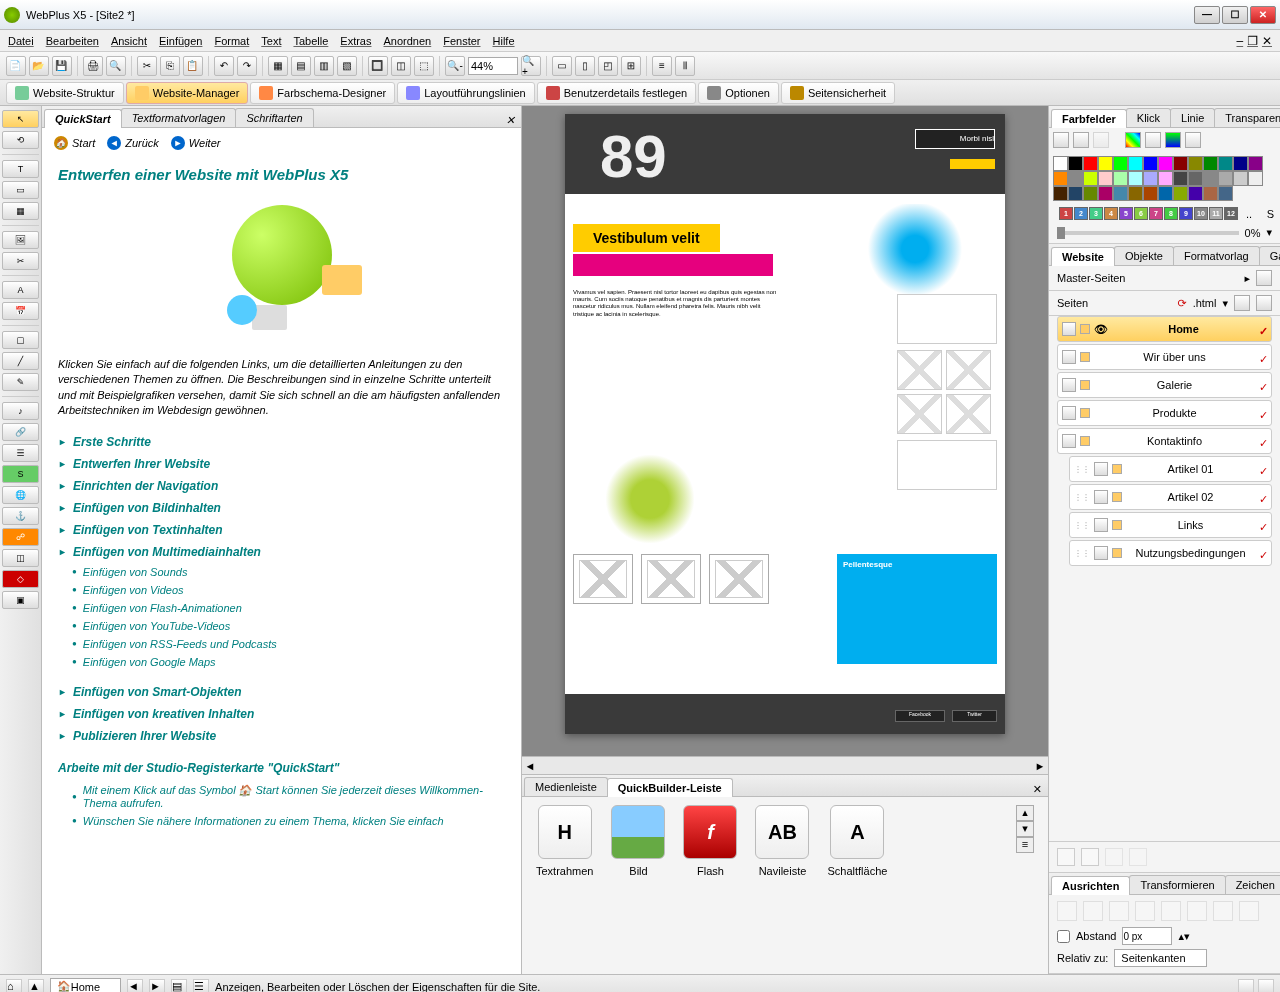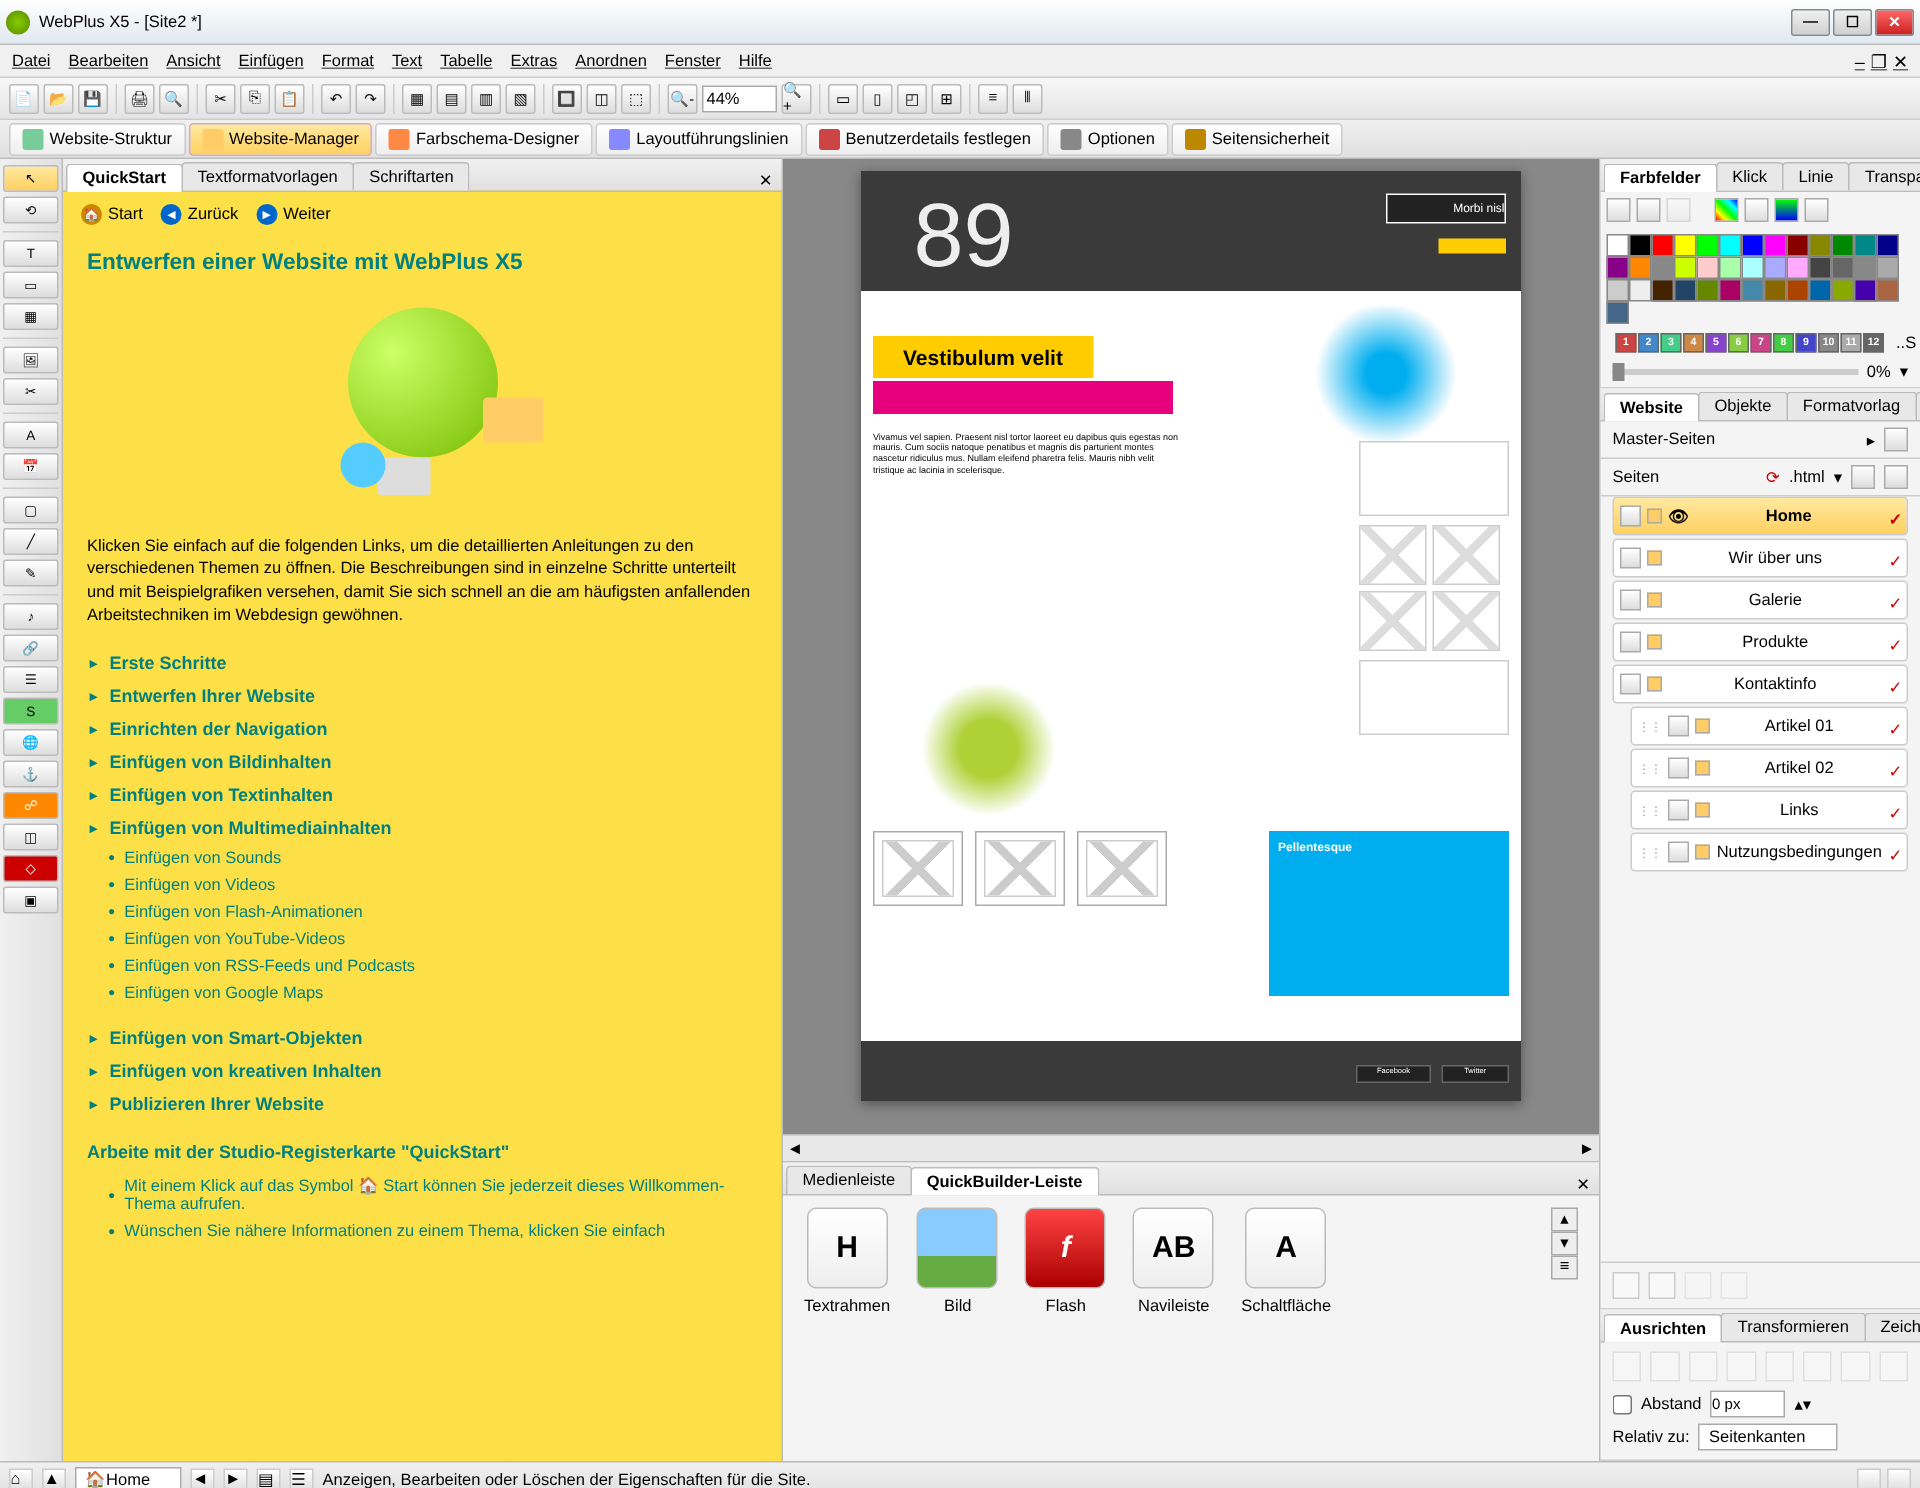--- a/index.html
+++ b/index.html
@@ -18,21 +18,21 @@
 .zoom-input { width: 50px; height: 18px; border: 1px solid #aaa; font-size: 11px; padding: 0 2px; background:#fff; }
 .tabbar { background: linear-gradient(#f0f0f0,#e0e0e0); height: 26px; display: flex; align-items: center; padding: 0 6px; gap: 2px; border-bottom: 1px solid #bbb; }
 .tab-btn { display: flex; align-items: center; gap: 4px; padding: 3px 8px; border: 1px solid #ccc; border-radius: 3px; background: linear-gradient(#fff,#eee); font-size: 11px; }
 .tab-btn.active { background: linear-gradient(#ffe9a0,#ffd060); border-color: #daa; }
 .tab-icon { width: 14px; height: 14px; border-radius: 2px; }
 .main { display: flex; height: calc(100% - 24px - 22px - 28px - 26px - 24px); }
 .left-tools { width: 42px; background: linear-gradient(90deg,#f0f0f0,#e0e0e0); border-right: 1px solid #bbb; padding: 4px 2px; display: flex; flex-direction: column; gap: 3px; }
 .lt-btn { height: 18px; background: linear-gradient(#fff,#ddd); border: 1px solid #bbb; border-radius: 2px; display:flex; align-items:center; justify-content:center; font-size:9px; }
 .lt-btn.sel { background: linear-gradient(#ffe9a0,#ffd060); }
 .lt-sep { height: 1px; background: #ccc; margin: 2px 0; }
-.panel-left { width: 480px; background: #fde047; border-right: 1px solid #bbb; display: flex; flex-direction: column; }
+.panel-left { width: 480px; background: #ffffff; border-right: 1px solid #bbb; display: flex; flex-direction: column; font-style: italic; }
 .panel-tabs { height: 22px; background: linear-gradient(#f0f0f0,#e0e0e0); display: flex; align-items: flex-end; border-bottom: 1px solid #bbb; padding-left:2px; }
 .ptab { padding: 3px 10px; border: 1px solid #bbb; border-bottom: none; background: #e8e8e8; font-size: 11px; margin-right:-1px; border-radius:3px 3px 0 0; }
 .ptab.active { background: #fff; font-weight: bold; position:relative; top:1px; }
 .qs-nav { padding: 8px 12px; display: flex; gap: 12px; align-items: center; font-size: 11px; }
 .qs-nav-btn { display: flex; align-items: center; gap: 4px; }
 .qs-nav-icon { width: 14px; height: 14px; border-radius: 50%; background: #06c; color:#fff; display:flex; align-items:center; justify-content:center; font-size:9px;}
 .qs-content { padding: 8px 16px; overflow-y: auto; flex: 1; }
 .qs-title { color: #008080; font-size: 15px; font-weight: bold; margin-bottom: 12px; }
 .qs-hero { width: 180px; height: 150px; margin: 0 auto 12px; position: relative; }
 .globe { position:absolute; width:100px; height:100px; border-radius:50%; background: radial-gradient(circle at 30% 30%, #cf6, #7b0); left:40px; top:10px; }
@@ -42,21 +42,21 @@
 .qs-text { font-size: 11px; line-height: 1.4; margin-bottom: 12px; }
 .qs-link { color: #008080; font-weight: bold; display: flex; align-items: center; gap: 6px; padding: 4px 0; font-size: 12px; }
 .qs-link::before { content: "►"; color: #008080; font-size: 9px; }
 .qs-sublink { color: #008080; display: flex; align-items: center; gap: 6px; padding: 3px 0 3px 14px; font-size: 11px; }
 .qs-sublink::before { content: "●"; color: #008080; font-size: 8px; }
 .qs-section { color: #008080; font-weight: bold; font-size: 12px; margin: 14px 0 6px; }
 .center { flex: 1; display: flex; flex-direction: column; background: #ddd; }
 .canvas-area { flex: 1; background: #888; overflow: auto; padding: 8px; position:relative; }
 .page { width: 440px; height: 620px; background: #fff; margin: 0 auto; box-shadow: 0 2px 8px rgba(0,0,0,.4); position:relative; font-size:7px; }
 .pg-header{height:80px;background:#3a3a3a;position:relative;color:#fff;}
-.pg-89{position:absolute;left:35px;top:8px;font-size:60px;font-weight:normal;color:#eee;}
+.pg-89{position:absolute;left:35px;top:8px;font-size:60px;font-weight:bold;color:#eee;}
 .pg-morbi{position:absolute;right:10px;top:15px;width:80px;height:20px;background:#222;border:1px solid #fff;font-size:8px;text-align:right;padding-top:4px;}
 .pg-btn{position:absolute;right:10px;top:45px;width:45px;height:10px;background:#fc0;}
 .pg-title{position:absolute;left:8px;top:110px;background:#fc0;padding:6px 20px;font-size:14px;font-weight:bold;}
 .pg-sub{position:absolute;left:8px;top:140px;background:#e6007e;width:200px;height:22px;color:#fff;padding:2px;font-size:5px;}
 .pg-splash1{position:absolute;right:40px;top:90px;width:100px;height:90px;background:radial-gradient(circle,#00aeef 20%,transparent 70%);}
 .pg-body{position:absolute;left:8px;top:175px;width:210px;font-size:6px;line-height:1.2;}
 .pg-splash2{position:absolute;left:40px;top:340px;width:90px;height:90px;background:radial-gradient(circle,#aed136 30%,transparent 70%);}
 .pg-thumbs{position:absolute;left:8px;top:440px;display:flex;gap:8px;}
 .thumb{width:60px;height:50px;background:#fff;border:1px solid #aaa;position:relative;}
 .thumb::after{content:"";position:absolute;inset:5px;border:1px solid #ccc;background:linear-gradient(45deg,transparent 45%,#ccc 45%,#ccc 55%,transparent 55%),linear-gradient(-45deg,transparent 45%,#ccc 45%,#ccc 55%,transparent 55%);}
@@ -72,21 +72,21 @@
 .hscroll .arrow{width:16px;text-align:center;}
 .bottom-panel { height: 200px; background: #f4f4f4; border-top: 1px solid #bbb; display: flex; flex-direction: column; }
 .qb-hint { padding: 6px 10px; font-size: 11px; color: #555; }
 .qb-items { display: flex; gap: 18px; padding: 8px 14px; }
 .qb-item { display: flex; flex-direction: column; align-items: center; gap: 6px; }
 .qb-icon { width: 54px; height: 54px; border: 1px solid #bbb; border-radius: 6px; background: linear-gradient(#fff,#eee); display:flex; align-items:center; justify-content:center; font-size:20px; font-weight:bold;}
 .qb-icon.flash{background:linear-gradient(#f44,#a00);color:#fff;font-style:italic;}
 .qb-icon.img{background:linear-gradient(#8cf 60%,#6a4 60%);}
 .qb-scroll{width:18px;display:flex;flex-direction:column;margin-left:auto;}
 .qb-scroll div{height:16px;border:1px solid #aaa;text-align:center;background:#eee;}
-.panel-right { width: 214px; background: #f4f4f4; border-left: 1px solid #bbb; display: flex; flex-direction: column; }
+.panel-right { width: 232px; background: #f4f4f4; border-left: 1px solid #bbb; display: flex; flex-direction: column; }
 .r-section { border-bottom: 1px solid #ccc; }
 .swatches { display: flex; flex-wrap: wrap; padding: 4px; gap: 0; }
 .sw { width: 15px; height: 15px; border: 1px solid #888; }
 .sw-row{display:flex;padding:4px;gap:4px;align-items:center;}
 .sw-tool{width:16px;height:16px;border:1px solid #aaa;background:linear-gradient(#fff,#ddd);}
 .color-nums{display:flex;gap:1px;padding:2px 4px;font-size:7px;}
 .cn{width:14px;height:13px;border:1px solid #666;text-align:center;display:flex;align-items:center;justify-content:center;color:#fff;font-weight:bold;}
 .slider-row{display:flex;align-items:center;padding:4px 8px;gap:6px;}
 .slider{flex:1;height:4px;background:#ccc;position:relative;}
 .slider-thumb{width:8px;height:12px;background:#888;position:absolute;left:0;top:-4px;}

